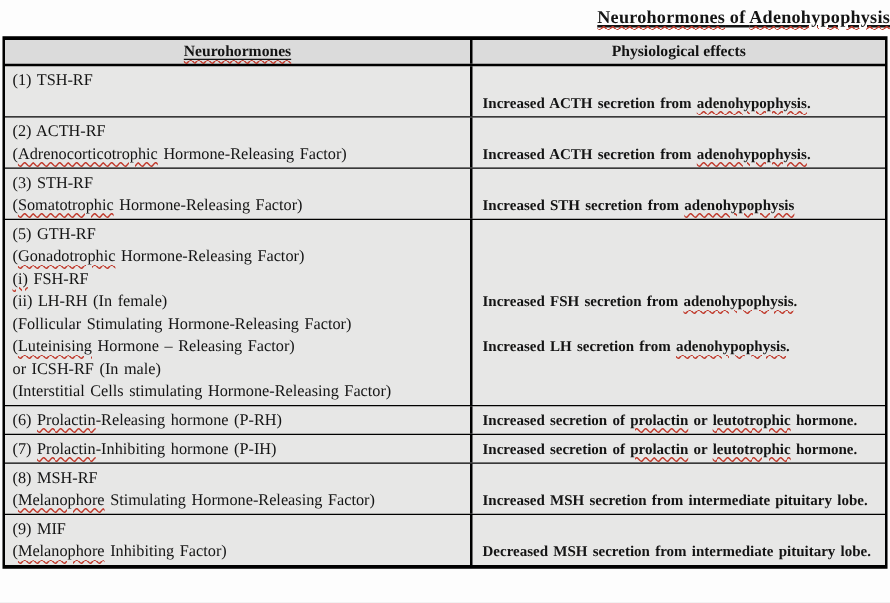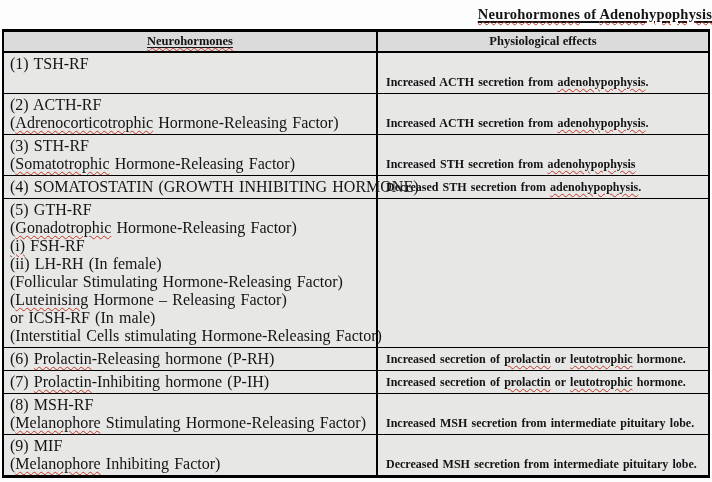--- a/index.html
+++ b/index.html
@@ -59,21 +59,21 @@
   .row:last-child{border-bottom:none;}
   .cell{padding:2px 6px;}
   .cell.left{
     width:374px;
     border-right:2px solid var(--border);
   }
   .cell.right{flex:1;padding-left:8px;overflow:hidden;}
   .ln{
     line-height:18px;
     min-height:18px;
-    font-size:16px;
+    font-size:13px;
     white-space:nowrap;
     word-spacing:1.2px;
   }
   .cell.right .ln{font-size:12px;font-weight:bold;}
   .sq{
     text-decoration-line:underline;
     text-decoration-style:wavy;
     text-decoration-color:var(--squiggle);
     text-decoration-thickness:1px;
     text-underline-offset:2px;
@@ -122,36 +122,38 @@
             <div class="ln spell">(3) STH-RF</div>
             <div class="ln spell">(<span class="sq">Somatotrophic</span> Hormone-Releasing Factor)</div>
           </div>
           <div class="cell right">
             <div class="ln spell">&nbsp;</div>
             <div class="ln spell">Increased STH secretion from <span class="sq">adenohypophysis</span></div>
           </div>
         </div>
         <div class="row">
           <div class="cell left">
-            <div class="ln spell">(4) SOMATOSTATIN (GROWTH INHIBITING HORMONE)</div>
-          </div>
-          <div class="cell right">
-            <div class="ln spell">Decreased STH secretion from <span class="sq">adenohypophysis</span>.</div>
-          </div>
-        </div>
-        <div class="row">
-          <div class="cell left">
             <div class="ln spell">(5) GTH-RF</div>
             <div class="ln spell">(<span class="sq">Gonadotrophic</span> Hormone-Releasing Factor)</div>
             <div class="ln spell"><span class="sq">(i)</span> FSH-RF</div>
             <div class="ln spell">(ii) LH-RH (In female)</div>
             <div class="ln spell">(Follicular Stimulating Hormone-Releasing Factor)</div>
             <div class="ln spell">(<span class="sq">Luteinising</span> Hormone – Releasing Factor)</div>
             <div class="ln spell">or ICSH-RF (In male)</div>
             <div class="ln spell">(Interstitial Cells stimulating Hormone-Releasing Factor)</div>
+          </div>
+          <div class="cell right">
+            <div class="ln spell">&nbsp;</div>
+            <div class="ln spell">&nbsp;</div>
+            <div class="ln spell">&nbsp;</div>
+            <div class="ln spell">Increased FSH secretion from <span class="sq">adenohypophysis</span>.</div>
+            <div class="ln spell">&nbsp;</div>
+            <div class="ln spell">Increased LH secretion from <span class="sq">adenohypophysis</span>.</div>
+            <div class="ln spell">&nbsp;</div>
+            <div class="ln spell">&nbsp;</div>
           </div>
         </div>
         <div class="row">
           <div class="cell left">
             <div class="ln spell">(6) <span class="sq">Prolactin</span>-Releasing hormone (P-RH)</div>
           </div>
           <div class="cell right">
             <div class="ln spell">Increased secretion of <span class="sq">prolactin</span> or <span class="sq">leutotrophic</span> hormone.</div>
           </div>
         </div>

